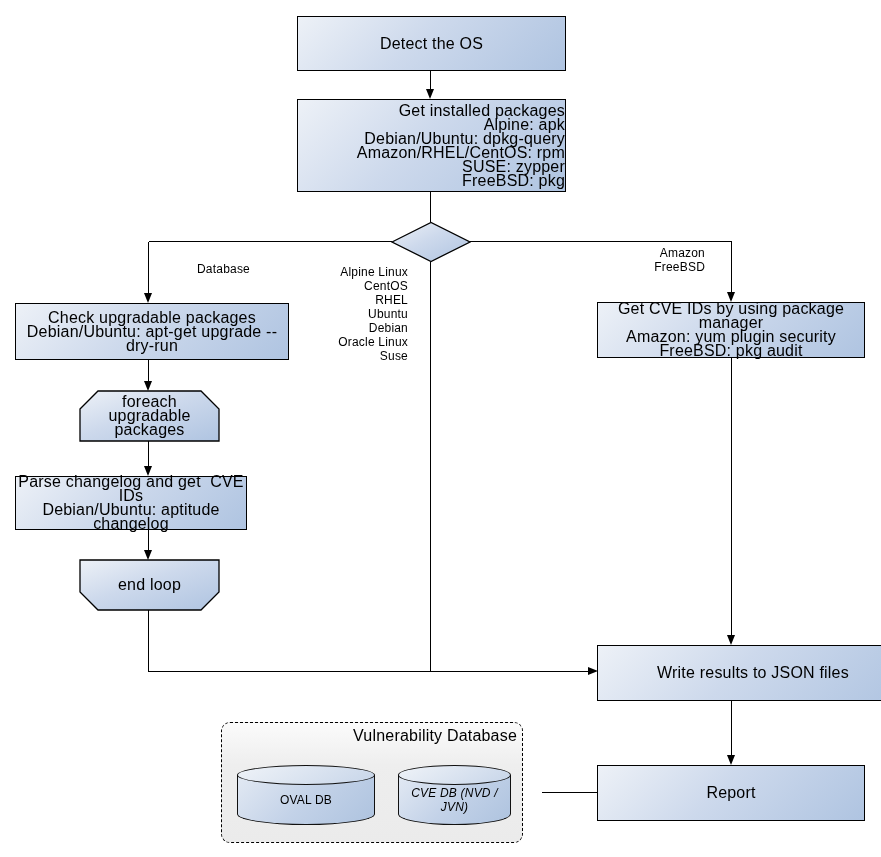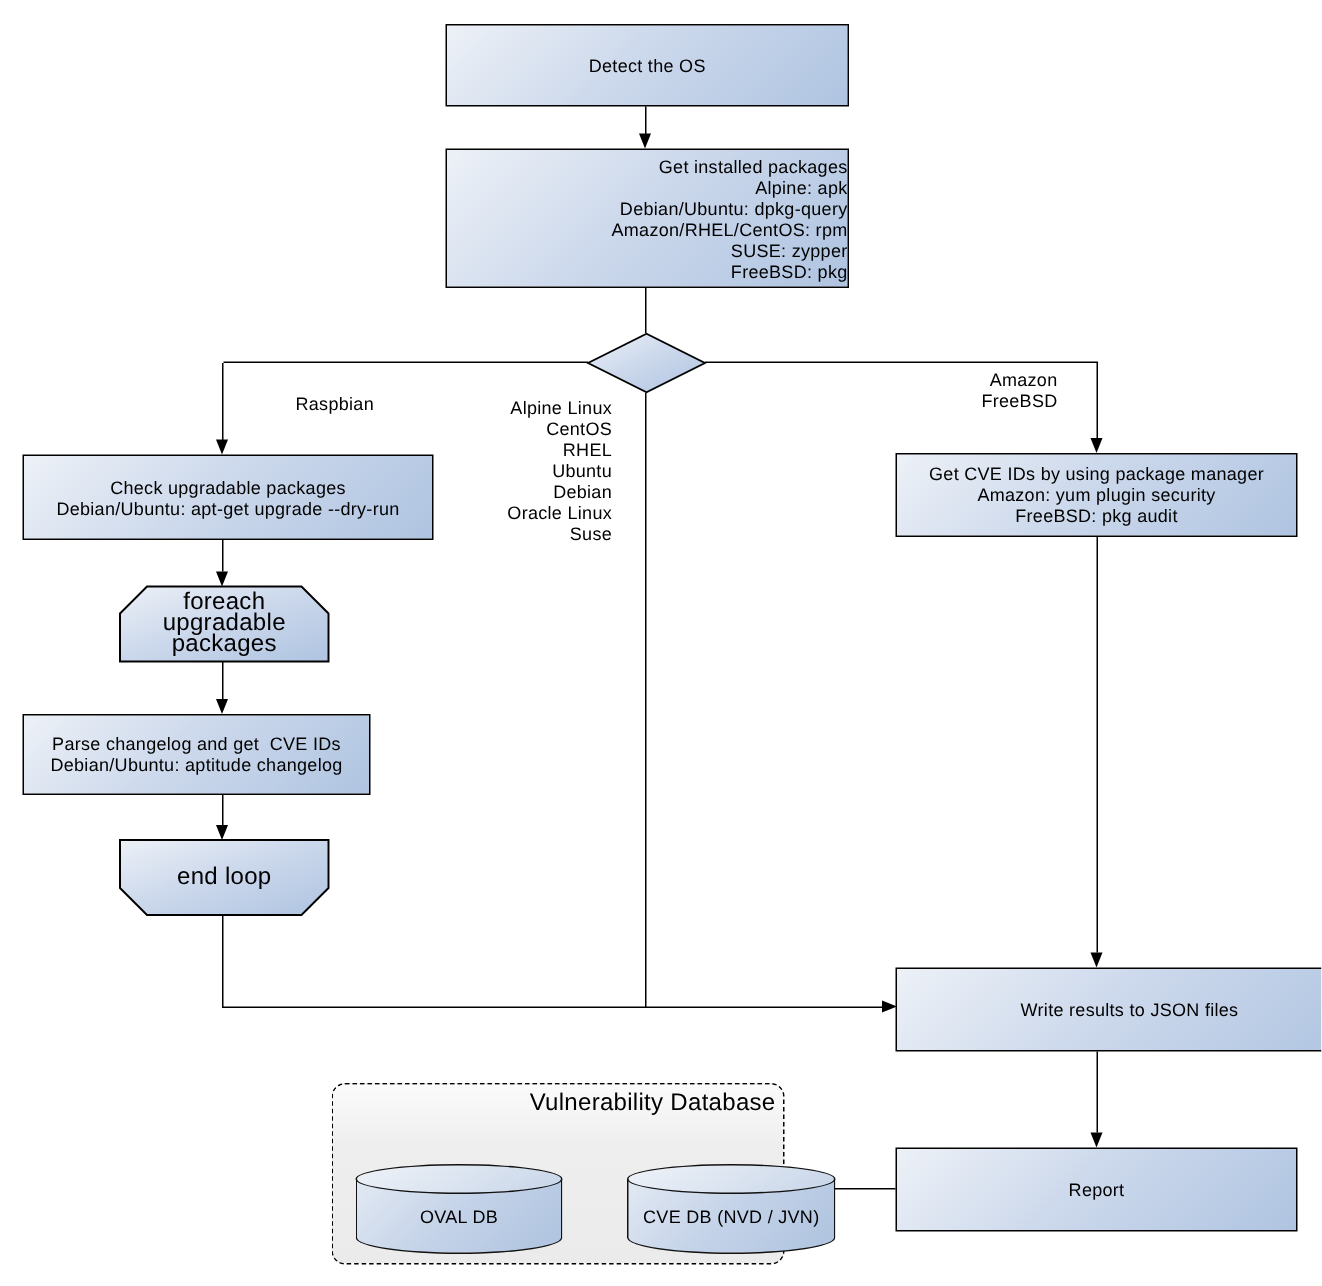--- a/index.html
+++ b/index.html
@@ -6,21 +6,21 @@
   #canvas{
     position:relative;width:881px;height:857px;background:#ffffff;overflow:hidden;
     font-family:"Liberation Sans","DejaVu Sans",sans-serif;color:#000;
   }
   
   .node{
     position:absolute;box-sizing:border-box;
     border:1.3px solid #000;
     background:linear-gradient(135deg,#edf1f7 0%,#cdd9ec 45%,#afc4e1 100%);
     display:flex;align-items:center;justify-content:center;
-    text-align:center;font-size:12px;line-height:14px;
+    text-align:center;font-size:16px;line-height:14px;
     white-space:pre-wrap;letter-spacing:.2px;
   }
   .node.right-text{justify-content:flex-end;text-align:right;}
   
   .shape-label{
     position:absolute;display:flex;align-items:center;justify-content:center;
     text-align:center;font-size:16px;line-height:14px;white-space:pre-wrap;letter-spacing:.2px;
   }
   .svg-shape{position:absolute;}
   
@@ -43,21 +43,21 @@
   .db-group{
     position:absolute;box-sizing:border-box;
     border:1.3px dashed #000;border-radius:9px;
     background:linear-gradient(180deg,#fbfbfb 0%,#eeeeee 35%,#ebebeb 100%);
   }
   .db-title{
     position:absolute;top:4px;right:5px;
     font-size:16px;line-height:18px;letter-spacing:.2px;
   }
   
-  .cyl{position:absolute;margin-top:11px;}
+  .cyl{position:absolute;}
   .cyl-top{
     position:absolute;left:0;top:0;width:100%;height:20px;box-sizing:border-box;
     border:1.4px solid #111;border-radius:50%;
     background:linear-gradient(150deg,#eff3f8 0%,#c7d5e9 100%);
     z-index:2;
   }
   .cyl-body{
     position:absolute;left:0;top:10px;width:100%;height:50px;box-sizing:border-box;
     border:1.4px solid #111;border-top:none;
     border-radius:0 0 50% 50% / 0 0 11px 11px;
@@ -110,21 +110,21 @@
   <div class="arrow-right" style="left:588px;top:667px;"></div>
 
   <div class="vline" style="left:731px;top:358px;height:277px;"></div>
   <div class="arrow-down" style="left:727px;top:635px;"></div>
 
   <div class="vline" style="left:731px;top:701px;height:54px;"></div>
   <div class="arrow-down" style="left:727px;top:755px;"></div>
 
   <div class="hline" style="left:542px;top:792px;width:55px;"></div>
 
-  <div class="edge-label" style="left:197px;top:262px;">Raspbian</div>
+  <div class="edge-label" style="left:197px;top:262px;">Database</div>
   <div class="edge-label align-right" style="right:473px;top:265px;">Alpine Linux
 CentOS
 RHEL
 Ubuntu
 Debian
 Oracle Linux
 Suse</div>
   <div class="edge-label align-right" style="right:176px;top:246px;">Amazon
 FreeBSD</div>
 
@@ -168,18 +168,18 @@
 
   <div class="db-group" style="left:221px;top:722px;width:302px;height:121px;">
     <div class="db-title">Vulnerability Database</div>
   </div>
 
   <div class="cyl" style="left:237px;top:765px;width:138px;height:60px;">
     <div class="cyl-top"></div>
     <div class="cyl-body">OVAL DB</div>
   </div>
 
-  <div class="cyl" style="left:418px;top:765px;width:139px;height:60px;">
+  <div class="cyl" style="left:398px;top:765px;width:113px;height:60px;font-style:italic;">
     <div class="cyl-top"></div>
     <div class="cyl-body">CVE DB (NVD / JVN)</div>
   </div>
 
 </div>
 
 </body></html>

